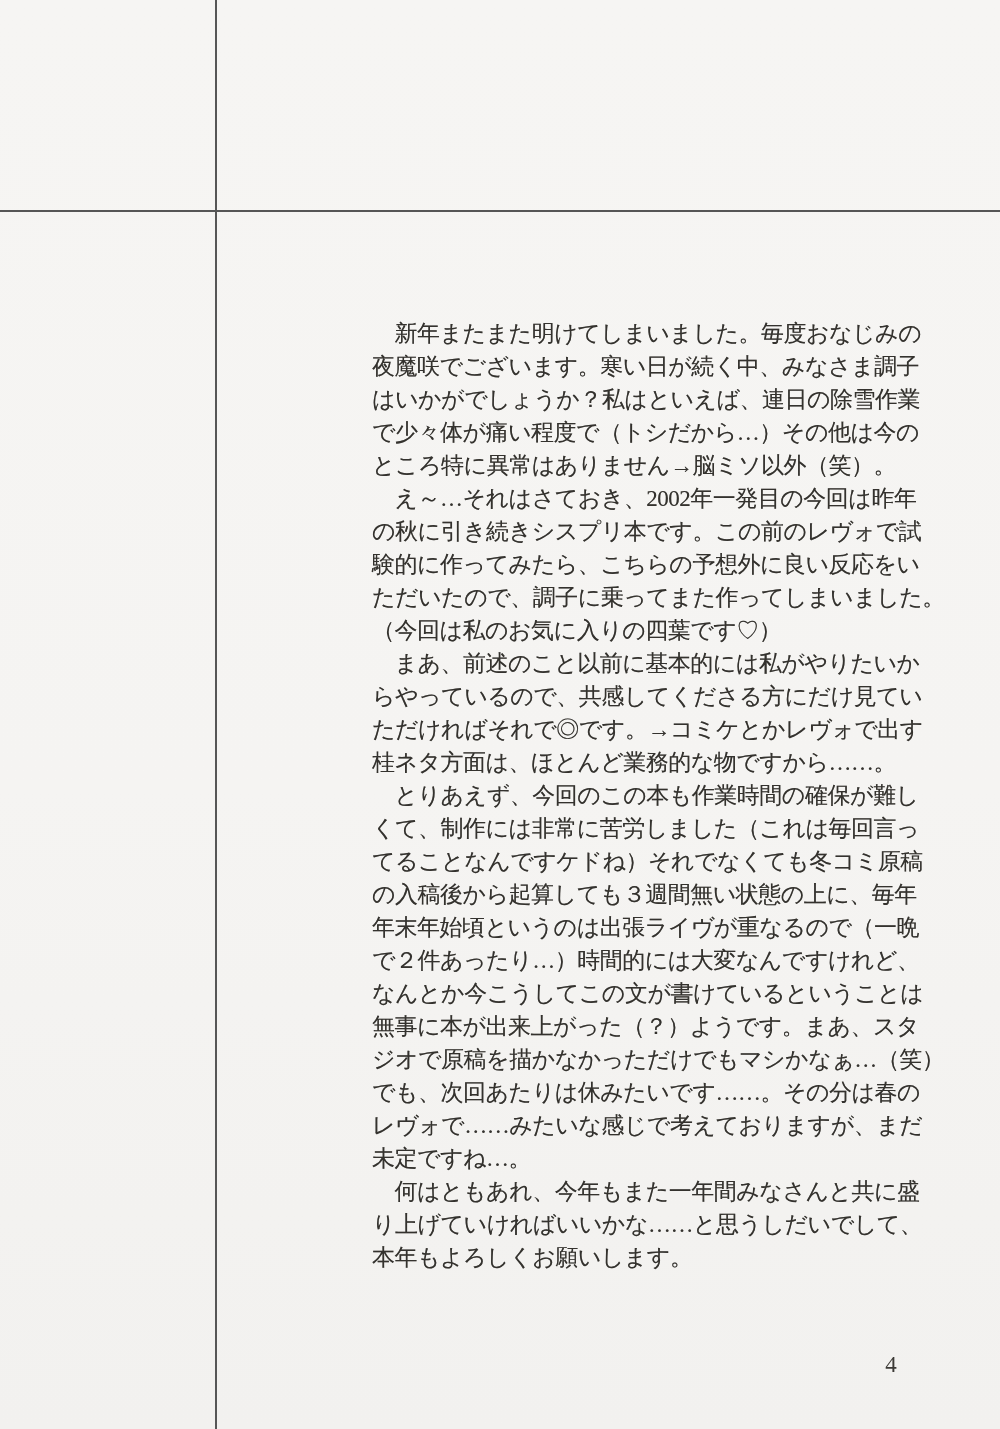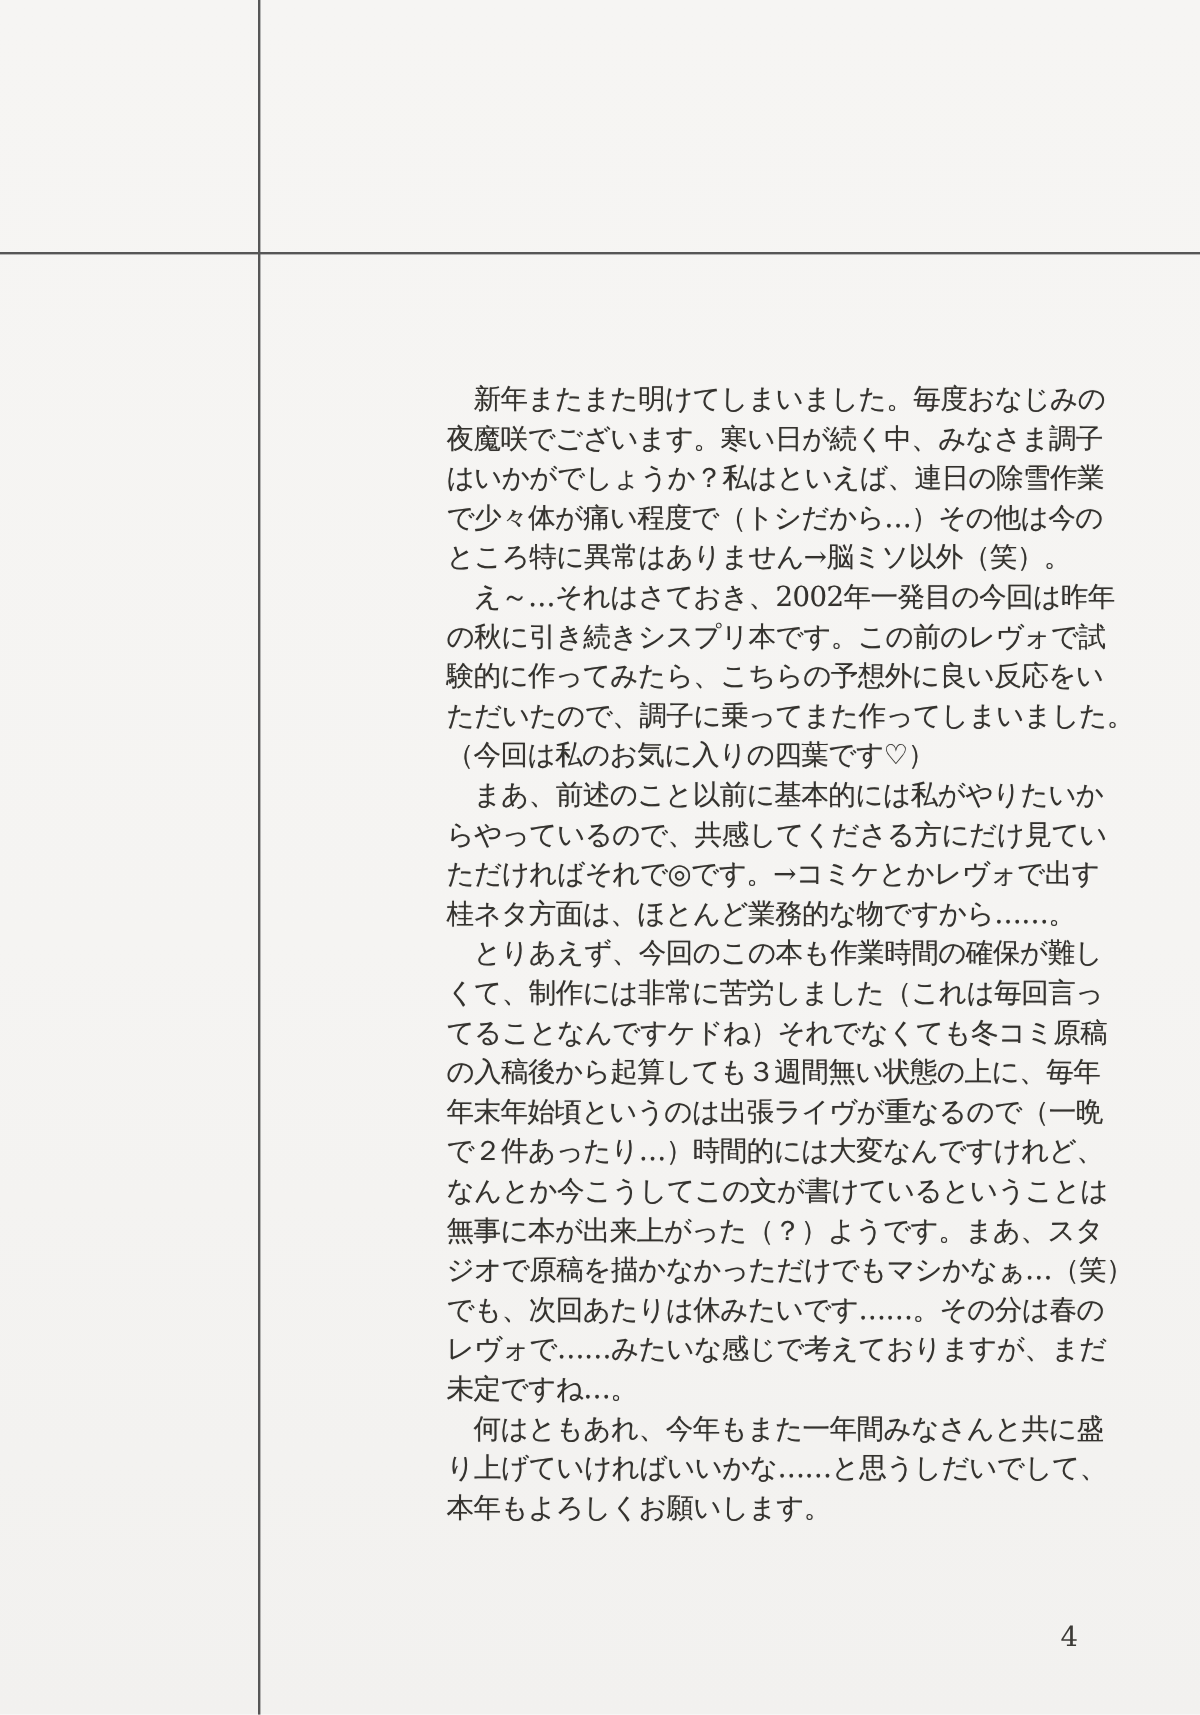--- a/index.html
+++ b/index.html
@@ -1,20 +1,20 @@
 <!DOCTYPE html>
 <html style="--paper: #f5f4f2; --ink: #34322e; --rule: #565656;"><head>
 <meta charset="utf-8">
 <style>
   :root {
     --paper: #f5f4f2;
     --ink: #34322e;
     --rule: #565656;
   }
-  * { margin: 0; padding: 0; box-sizing: border-box; }
+  * { margin: 0; padding: 0; box-sizing: border-box; font-family: Liberation Serif, serif; }
   html, body {
     width: 1000px;
     height: 1429px;
     overflow: hidden;
   }
   body {
     font-family: "DejaVu Serif", "Liberation Serif", serif;
   }
   .page {
     position: relative;

